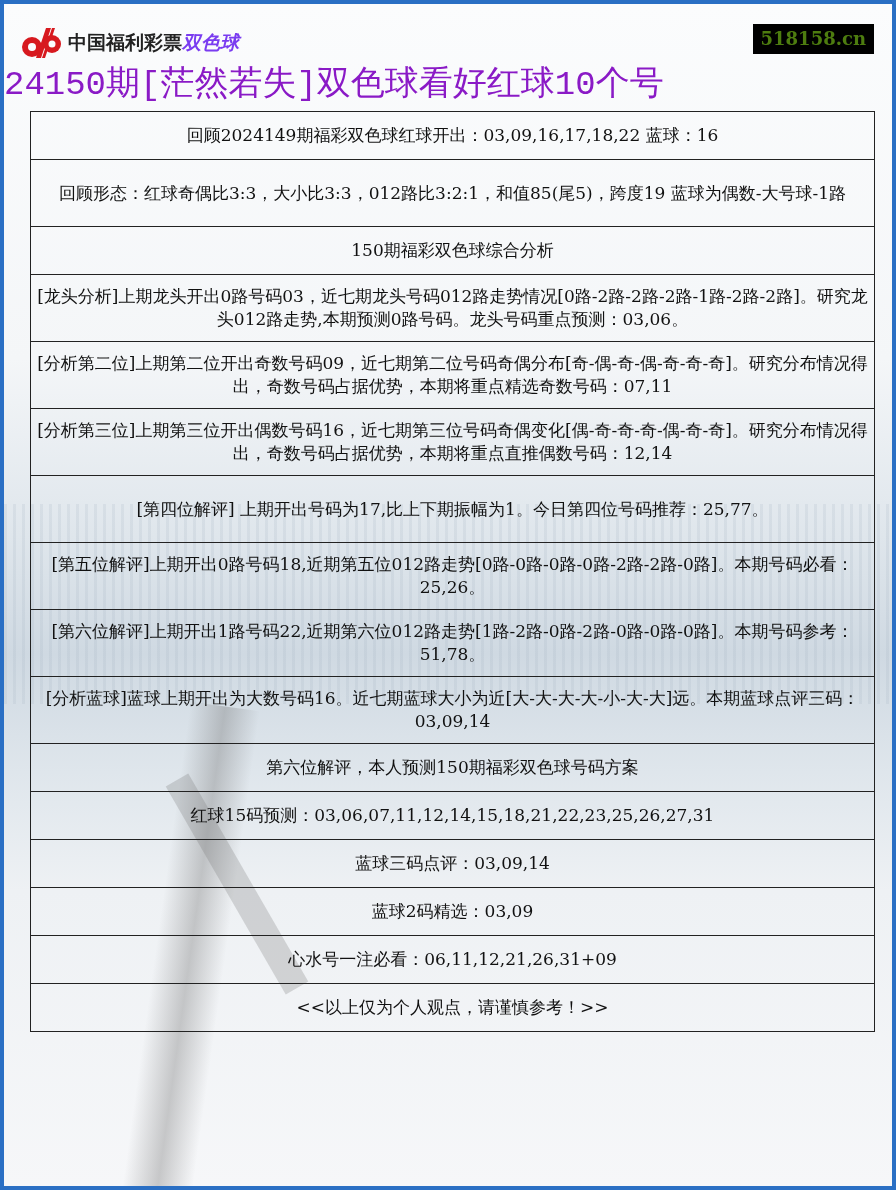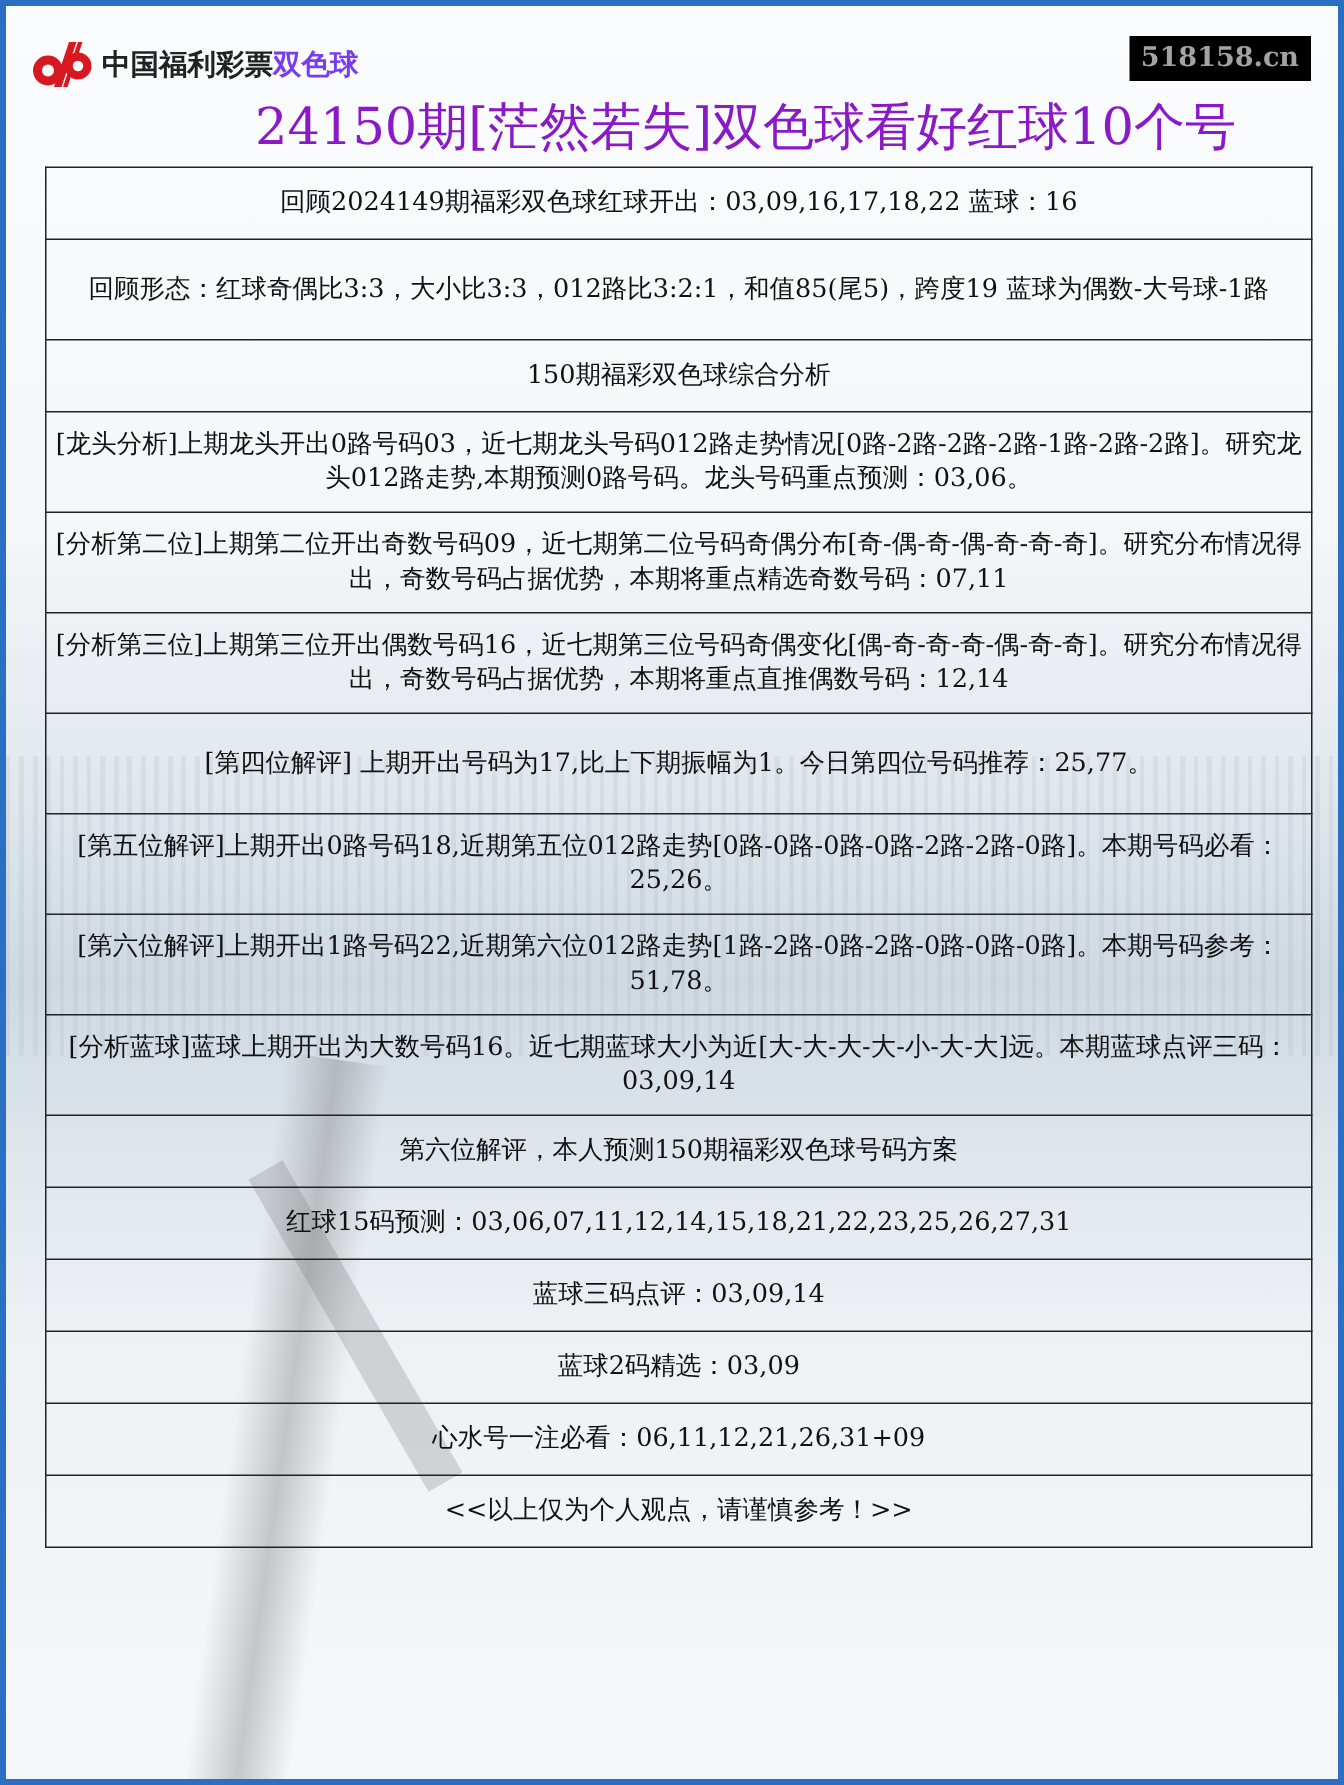--- a/index.html
+++ b/index.html
@@ -31,30 +31,30 @@
     position: absolute; left: 16px; top: 22px; height: 34px; display: flex; align-items: center;
   }
   .logo-mark {
     width: 44px; height: 34px; position: relative;
   }
   .logo-text {
     font-family: "DejaVu Sans", "Liberation Sans", sans-serif;
     font-weight: bold; font-size: 19px; color: #222; letter-spacing: 0px; margin-left: 4px;
   }
   .logo-text .accent {
-    color: #7a3cf0;  margin-top: 23px;
+    color: #7a3cf0; font-style: italic; margin-top: 23px;
   }
   .badge {
     position: absolute; right: 18px; top: 20px; height: 30px; padding: 0 8px;
-    background: #000; color: #a3a3a3; font-family: "DejaVu Serif", serif;
+    background: #000; color: #4d7c0f; font-family: "DejaVu Serif", serif;
     font-weight: bold; font-size: 18px; line-height: 30px;
   }
   .title {
-    position: absolute; left: 0; top: 56px; width: 820px; text-align: right;
-    font-size: 34px; color: #8a1ac6; line-height: 50px; white-space: nowrap;
+    position: absolute; left: 0; top: 56px; width: 820px; text-align: left;
+    font-size: 34px; color: #8a1ac6; line-height: 50px; white-space: nowrap; font-family: Liberation Mono, monospace;
   }
   table.content {
     position: absolute; left: 26px; top: 107px; width: 845px;
     border-collapse: collapse;
   }
   table.content td {
     border: 1.5px solid #222; padding: 6px 0; font-size: 17px; color: #111;
     line-height: 23px; vertical-align: middle;
   }
   td.center { text-align: center; height: 35px; }

